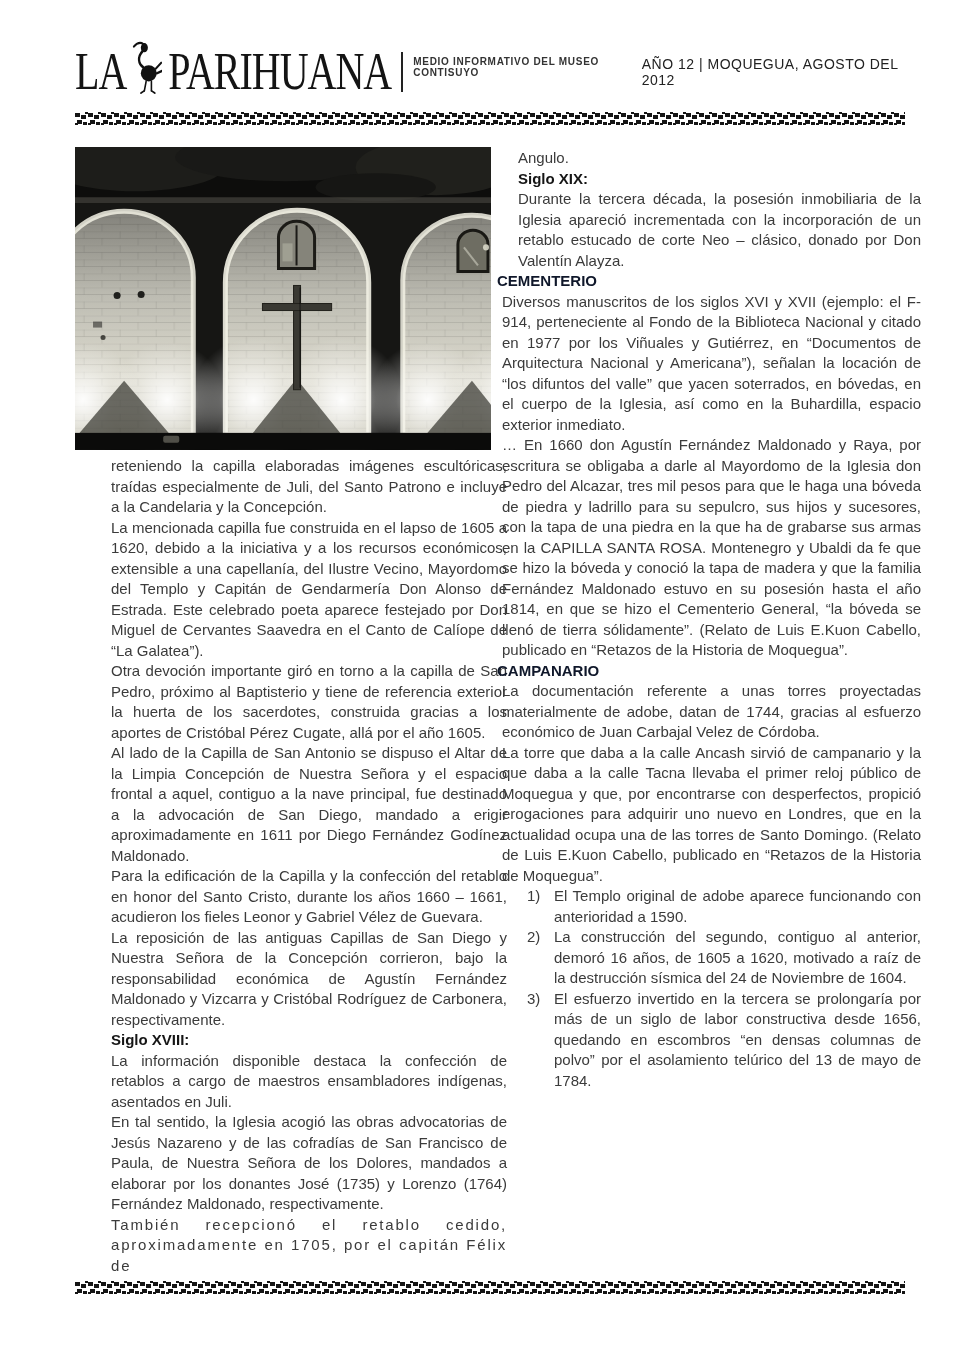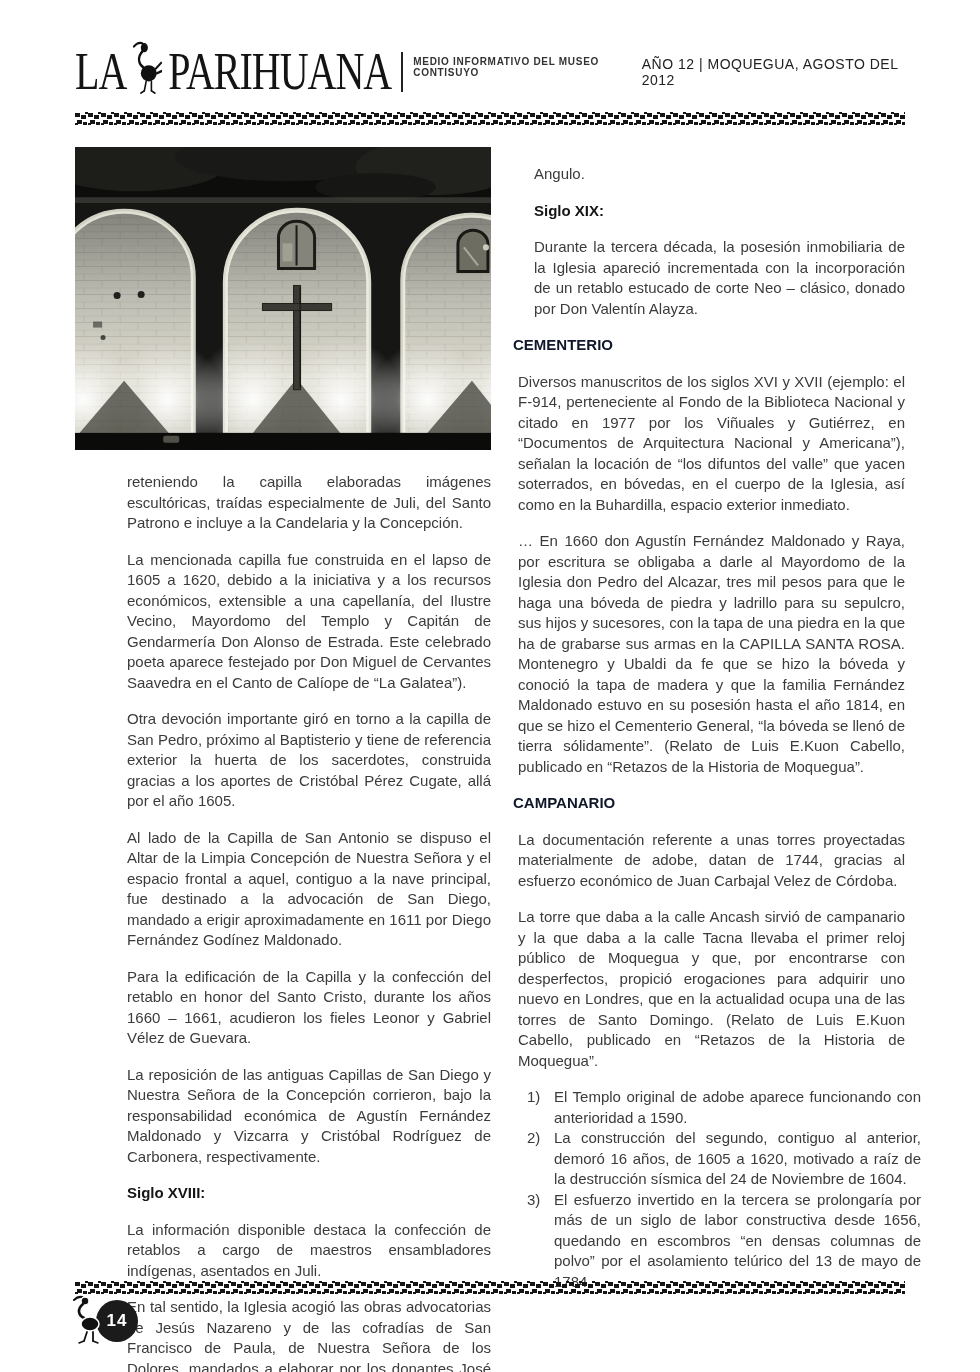--- a/index.html
+++ b/index.html
@@ -26,21 +26,21 @@
   .band { position:absolute; left:75px; width:830px; height:14px; }
   .band.top { top:112px; } .band.bottom { top:1281px; }
 
   
   .photo { position:absolute; left:75px; top:147px; width:416px; height:303px; background:#000; }
 
   
   .col { position:absolute; text-align:justify; font-size:15px; line-height:20.5px; }
   .left-text  { left:111px;  top:456px; width:396px; }
   .right-col  { left:497px; top:148px; width:424px; }
-  .col p { margin:16px; }
+  .col p { margin:0; }
   .hd { font-weight:bold; color:#151515; text-align:left; }
   .caps-hd { font-weight:bold; color:#0f172a; text-align:left; }
   .indent-block { padding-left:21px; }
   .sec-p { padding-left:5px; }
   .spaced { letter-spacing:1.8px; }
   .list { padding-left:30px; }
   .li { display:flex; }
   .li .num { flex:none; width:27px; }
   .li .li-text { flex:1; text-align:justify; }
 
@@ -162,20 +162,21 @@
   <div class="col left-text">
     <p>reteniendo la capilla elaboradas imágenes escultóricas, traídas especialmente de Juli, del Santo Patrono e incluye a la Candelaria y la Concepción.</p>
     <p>La mencionada capilla fue construida en el lapso de 1605 a 1620, debido a la iniciativa y a los recursos económicos, extensible a una capellanía, del Ilustre Vecino, Mayordomo del Templo y Capitán de Gendarmería Don Alonso de Estrada. Este celebrado poeta aparece festejado por Don Miguel de Cervantes Saavedra en el Canto de Calíope de “La Galatea”).</p>
     <p>Otra devoción importante giró en torno a la capilla de San Pedro, próximo al Baptisterio y tiene de referencia exterior la huerta de los sacerdotes, construida gracias a los aportes de Cristóbal Pérez Cugate, allá por el año 1605.</p>
     <p>Al lado de la Capilla de San Antonio se dispuso el Altar de la Limpia Concepción de Nuestra Señora y el espacio frontal a aquel, contiguo a la nave principal, fue destinado a la advocación de San Diego, mandado a erigir aproximadamente en 1611 por Diego Fernández Godínez Maldonado.</p>
     <p>Para la edificación de la Capilla y la confección del retablo en honor del Santo Cristo, durante los años 1660 – 1661, acudieron los fieles Leonor y Gabriel Vélez de Guevara.</p>
     <p>La reposición de las antiguas Capillas de San Diego y Nuestra Señora de la Concepción corrieron, bajo la responsabilidad económica de Agustín Fernández Maldonado y Vizcarra y Cristóbal Rodríguez de Carbonera, respectivamente.</p>
     <p class="hd">Siglo XVIII:</p>
     <p>La información disponible destaca la confección de retablos a cargo de maestros ensambladores indígenas, asentados en Juli.</p>
     <p>En tal sentido, la Iglesia acogió las obras advocatorias de Jesús Nazareno y de las cofradías de San Francisco de Paula, de Nuestra Señora de los Dolores, mandados a elaborar por los donantes José (1735) y Lorenzo (1764) Fernández Maldonado, respectivamente.</p>
+    <p class="spaced">También recepcionó el retablo cedido, aproximadamente en 1705, por el capitán Félix de</p>
   </div>
 
   <div class="col right-col">
     <div class="indent-block">
       <p>Angulo.</p>
       <p class="hd">Siglo XIX:</p>
       <p>Durante la tercera década, la posesión inmobiliaria de la Iglesia apareció incrementada con la incorporación de un retablo estucado de corte Neo – clásico, donado por Don Valentín Alayza.</p>
     </div>
     <p class="caps-hd">CEMENTERIO</p>
     <p class="sec-p">Diversos manuscritos de los siglos XVI y XVII (ejemplo: el F-914, perteneciente al Fondo de la Biblioteca Nacional y citado en 1977 por los Viñuales y Gutiérrez, en “Documentos de Arquitectura Nacional y Americana”), señalan la locación de “los difuntos del valle” que yacen soterrados, en bóvedas, en el cuerpo de la Iglesia, así como en la Buhardilla, espacio exterior inmediato.</p>
@@ -206,32 +207,14 @@
         <rect x="6" y="3" width="5" height="4" fill="#151515"></rect>
         <rect x="2" y="8" width="5" height="4" fill="#151515"></rect>
         <rect x="8" y="10" width="4" height="3" fill="#151515"></rect>
         <rect x="0" y="11" width="3" height="2" fill="#151515"></rect>
         <rect x="10" y="0" width="3" height="2" fill="#151515"></rect>
       </pattern>
     </defs>
     <rect width="100%" height="100%" fill="url(#band2)"></rect>
   </svg>
 
-  <div class="footer-emblem">
-    <div class="page-circle">
-      <span>14</span>
-    </div>
-    <svg class="footer-bird" width="34" height="52" viewBox="0 0 34 52">
-      <g fill="none" stroke="#ffffff" stroke-width="5" stroke-linecap="round">
-        <path d="M4,8 Q9,3 14,6"></path>
-        <path d="M13,11 C7,16 8,23 14,27"></path>
-        <path d="M17,40 l-3,9 M23,40 l0,9"></path>
-      </g>
-      <path d="M4,8 Q9,3 14,6" fill="none" stroke="#111" stroke-width="2" stroke-linecap="round"></path>
-      <circle cx="15" cy="9" r="4" fill="#111" stroke="#fff" stroke-width="1.5"></circle>
-      <path d="M13,12 C7,17 8,23 14,26" fill="none" stroke="#111" stroke-width="2.6" stroke-linecap="round"></path>
-      <ellipse cx="20" cy="32" rx="9" ry="7" fill="#111" stroke="#fff" stroke-width="1.5"></ellipse>
-      <path d="M17,40 l-3,9 M23,40 l0,9" stroke="#111" stroke-width="1.8" fill="none" stroke-linecap="round"></path>
-      <path d="M14,49 l-5,2 M23,49 l5,2" stroke="#111" stroke-width="1.5" fill="none" stroke-linecap="round"></path>
-    </svg>
-  </div>
 
 </div>
 
 </body></html>

